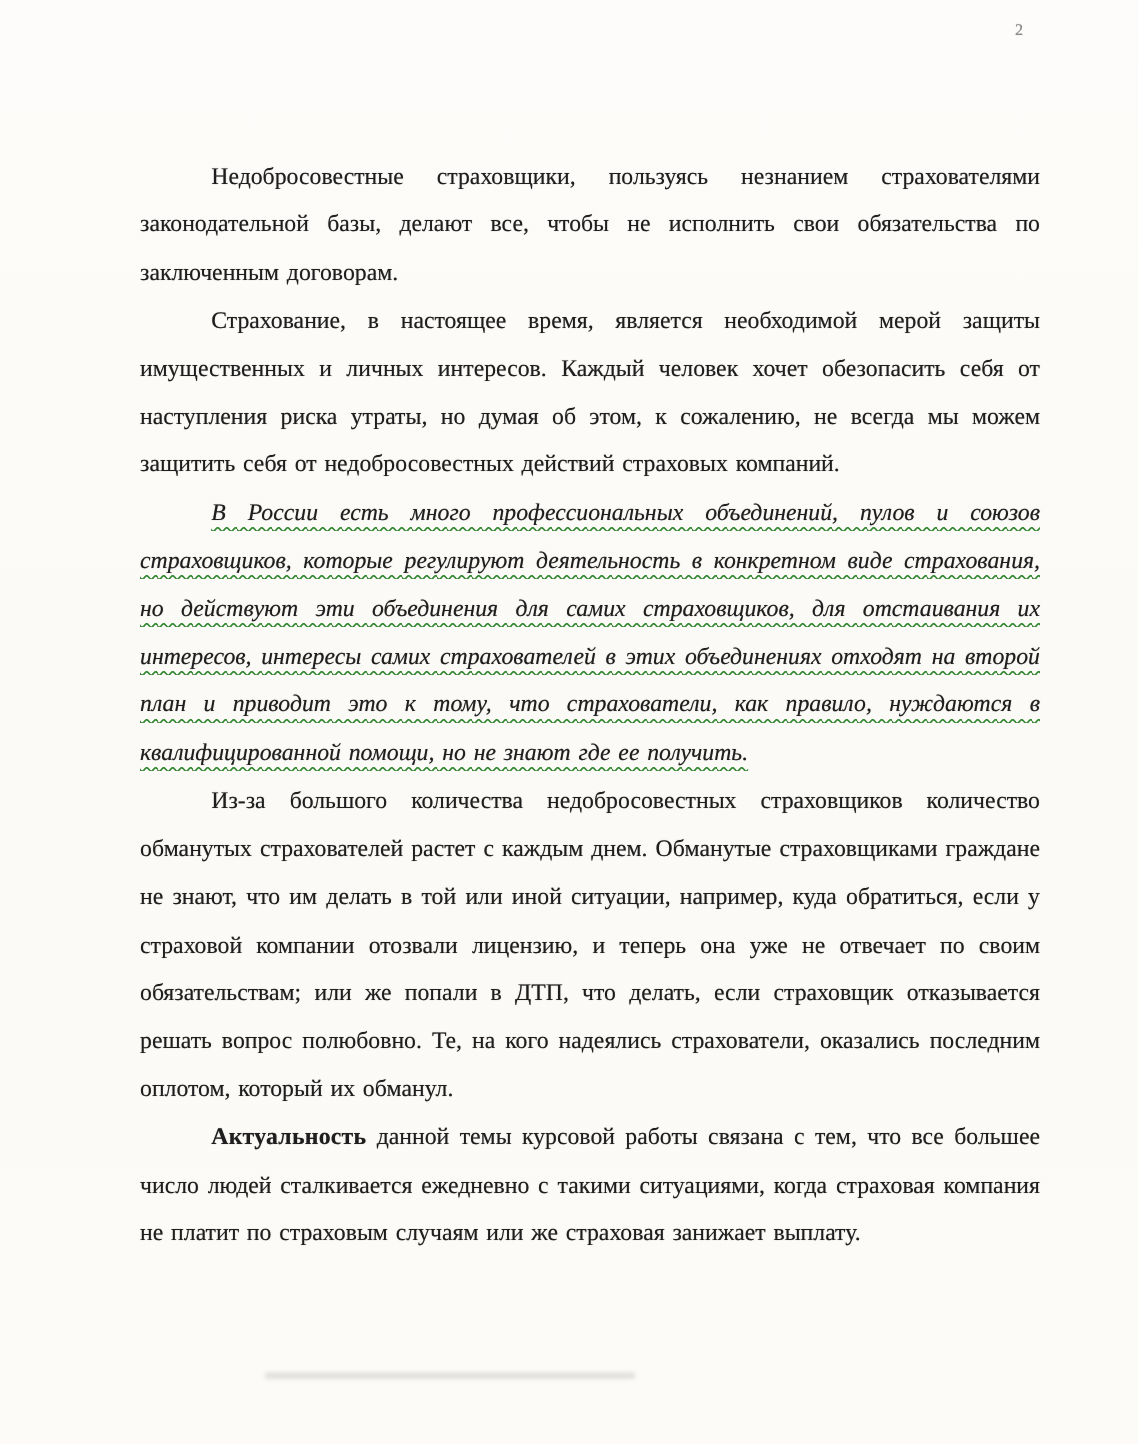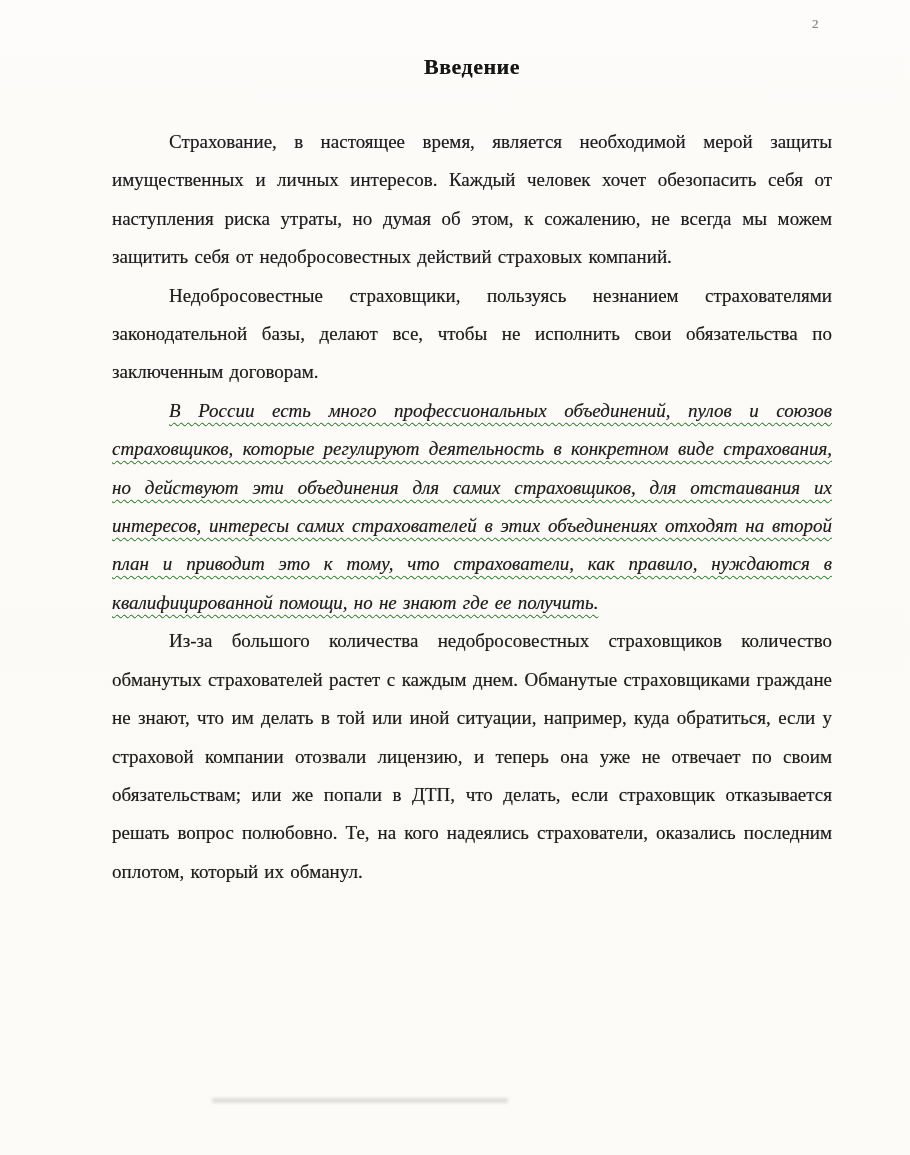--- a/index.html
+++ b/index.html
@@ -77,24 +77,24 @@
     border-radius: 2px;
   }
 </style>
 </head>
 <body>
 
 <div class="page">
 
   <span class="page-number">2</span>
 
-  <h1 class="doc-title">Введение</h1>
 
   <div class="content">
+      <p class="para">Недобросовестные страховщики, пользуясь незнанием страхователями законодательной базы, делают все, чтобы не исполнить свои обязательства по заключенным договорам.</p>
       <p class="para">Страхование, в настоящее время, является необходимой мерой защиты имущественных и личных интересов. Каждый человек хочет обезопасить себя от наступления риска утраты, но думая об этом, к сожалению, не всегда мы можем защитить себя от недобросовестных действий страховых компаний.</p>
-      <p class="para">Недобросовестные страховщики, пользуясь незнанием страхователями законодательной базы, делают все, чтобы не исполнить свои обязательства по заключенным договорам.</p>
       <p class="para grammar" style="text-decoration-color: rgb(47, 143, 47);">В России есть много профессиональных объединений, пулов и союзов страховщиков, которые регулируют деятельность в конкретном виде страхования, но действуют эти объединения для самих страховщиков, для отстаивания их интересов, интересы самих страхователей в этих объединениях отходят на второй план и приводит это к тому, что страхователи, как правило, нуждаются в квалифицированной помощи, но не знают где ее получить.</p>
       <p class="para">Из-за большого количества недобросовестных страховщиков количество обманутых страхователей растет с каждым днем. Обманутые страховщиками граждане не знают, что им делать в той или иной ситуации, например, куда обратиться, если у страховой компании отозвали лицензию, и теперь она уже не отвечает по своим обязательствам; или же попали в ДТП, что делать, если страховщик отказывается решать вопрос полюбовно. Те, на кого надеялись страхователи, оказались последним оплотом, который их обманул.</p>
+      <p class="para"><b>Актуальность</b> данной темы курсовой работы связана с тем, что все большее число людей сталкивается ежедневно с такими ситуациями, когда страховая компания не платит по страховым случаям или же страховая занижает выплату.</p>
     </div>
 
   <div class="bottom-smudge"></div>
 
 </div>
 
 </body></html>

